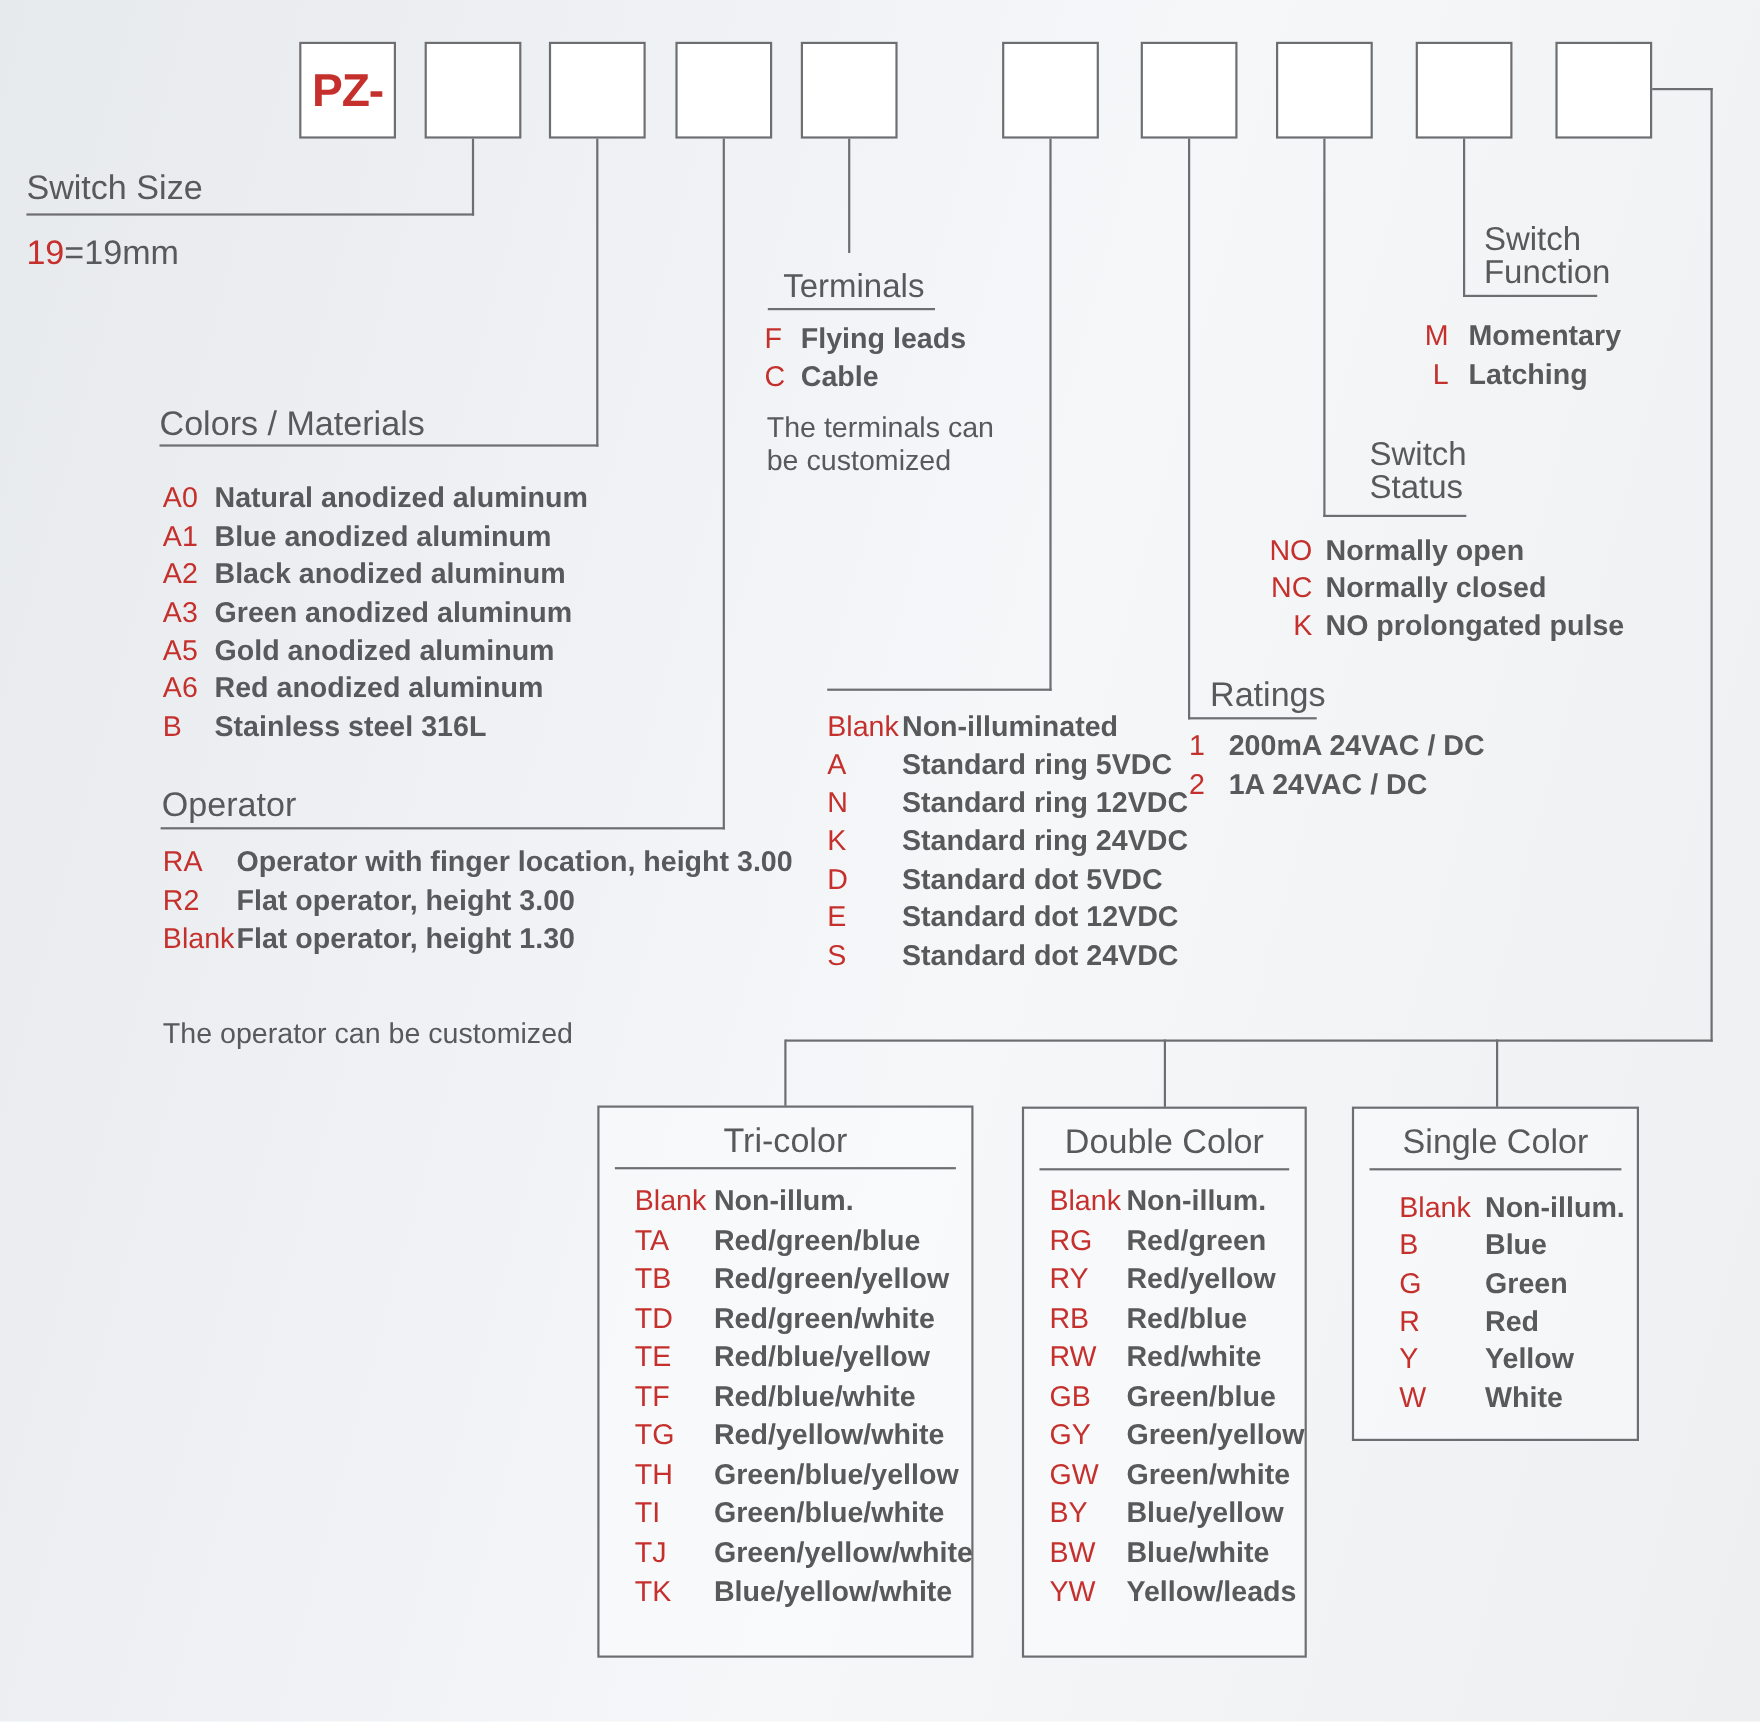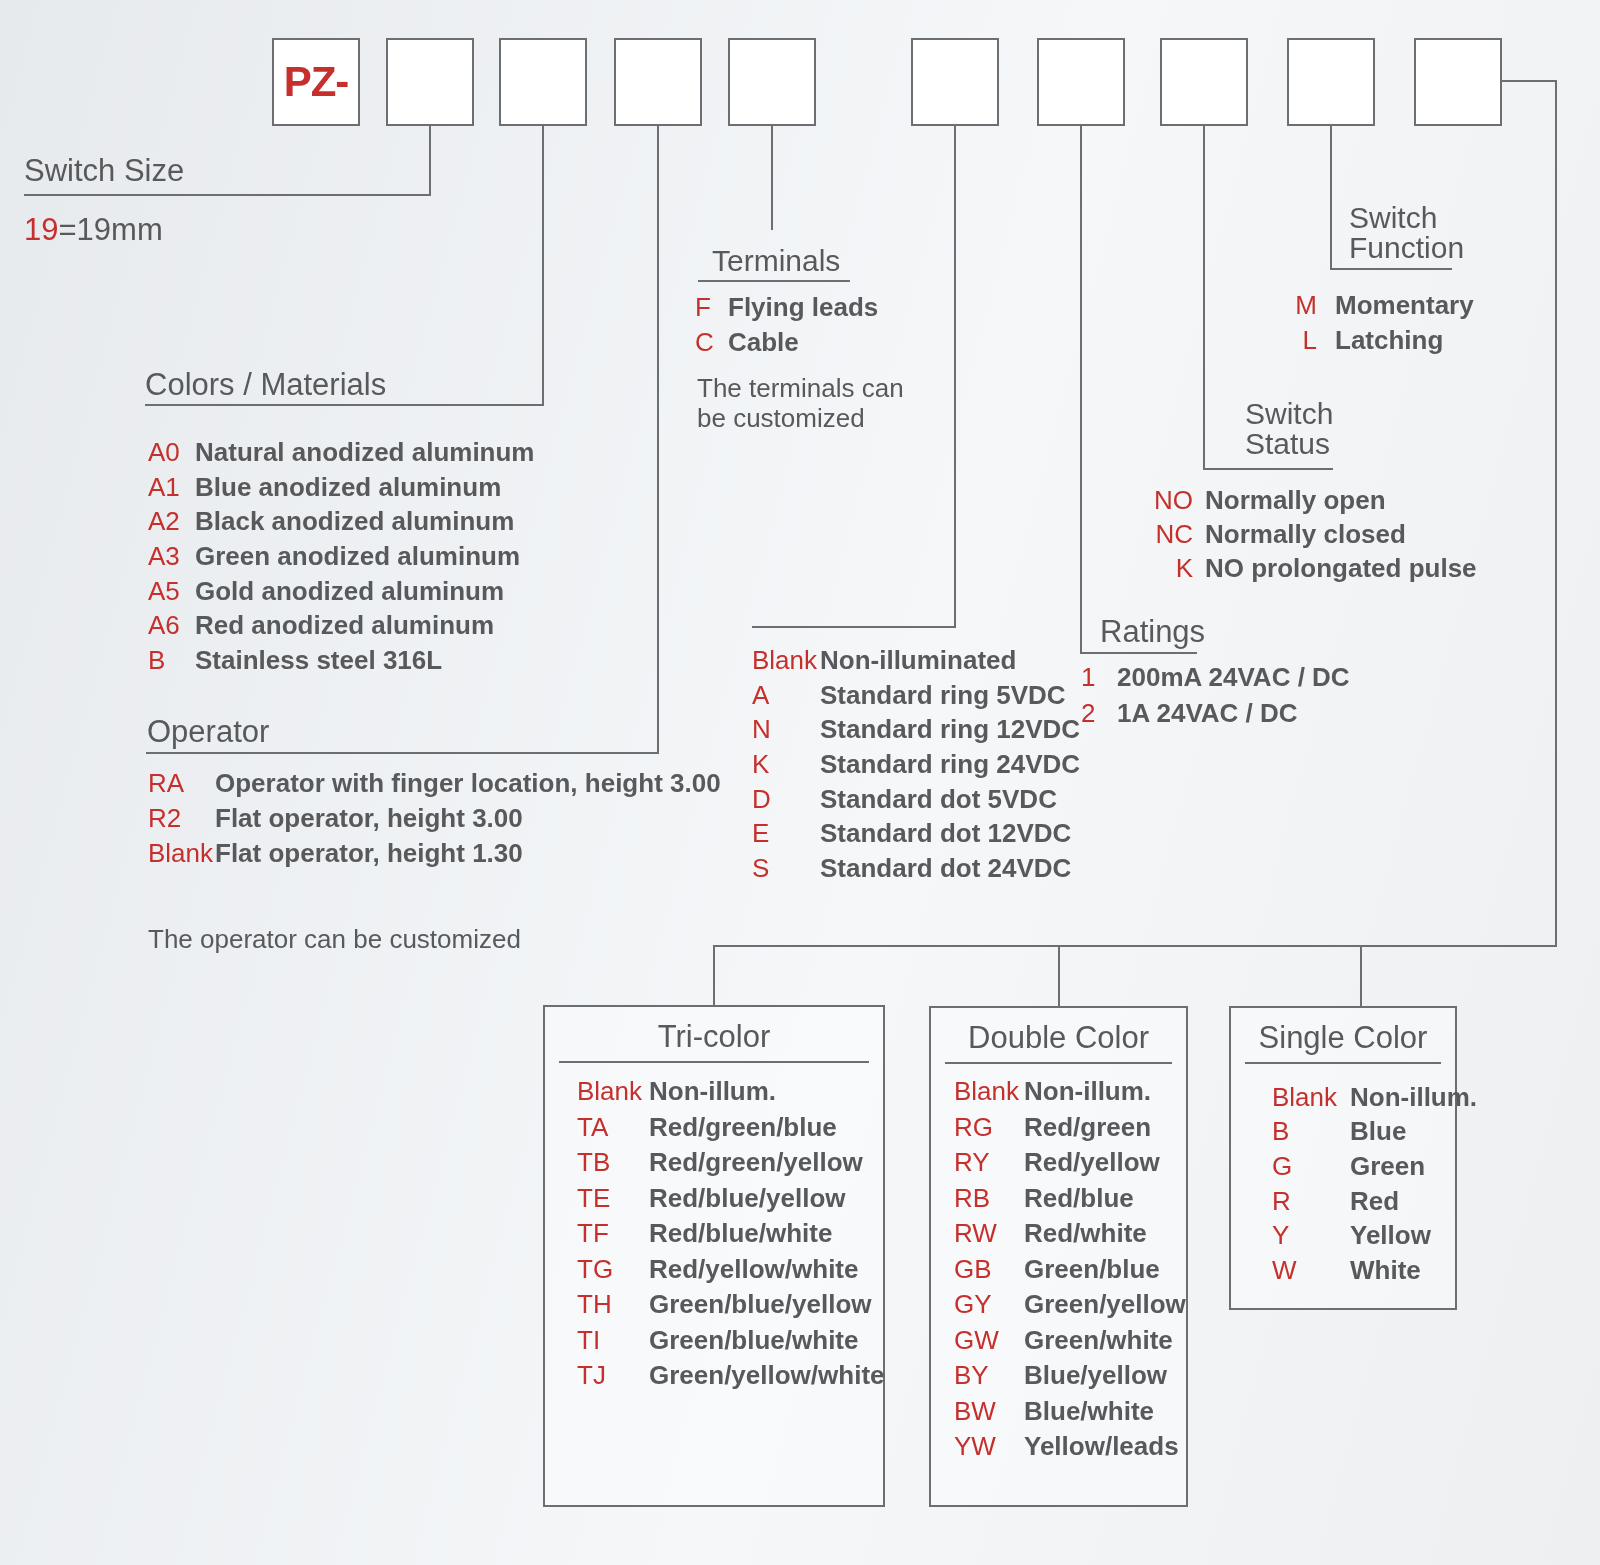--- a/index.html
+++ b/index.html
@@ -238,20 +238,24 @@
         </div>
       <div class="li">
           <span class="code">TA</span>
           <span class="desc">Red/green/blue</span>
         </div>
       <div class="li">
           <span class="code">TB</span>
           <span class="desc">Red/green/yellow</span>
         </div>
       <div class="li">
+          <span class="code">TD</span>
+          <span class="desc">Red/green/white</span>
+        </div>
+      <div class="li">
           <span class="code">TE</span>
           <span class="desc">Red/blue/yellow</span>
         </div>
       <div class="li">
           <span class="code">TF</span>
           <span class="desc">Red/blue/white</span>
         </div>
       <div class="li">
           <span class="code">TG</span>
           <span class="desc">Red/yellow/white</span>
@@ -260,20 +264,24 @@
           <span class="code">TH</span>
           <span class="desc">Green/blue/yellow</span>
         </div>
       <div class="li">
           <span class="code">TI</span>
           <span class="desc">Green/blue/white</span>
         </div>
       <div class="li">
           <span class="code">TJ</span>
           <span class="desc">Green/yellow/white</span>
+        </div>
+      <div class="li">
+          <span class="code">TK</span>
+          <span class="desc">Blue/yellow/white</span>
         </div>
     </div>
   </div>
 
   <div class="colorbox" style="left:929px;top:1006px;width:259px;height:501px">
     <div class="box-title">Double Color</div>
     <div class="box-rule"></div>
     <div class="list box-list l-double" style="left:23px;top:66px">
       <div class="li">
           <span class="code">Blank</span>
@@ -315,21 +323,21 @@
           <span class="code">BW</span>
           <span class="desc">Blue/white</span>
         </div>
       <div class="li">
           <span class="code">YW</span>
           <span class="desc">Yellow/leads</span>
         </div>
     </div>
   </div>
 
-  <div class="colorbox" style="left:1229px;top:1006px;width:228px;height:304px">
+  <div class="colorbox" style="left:1229px;top:1006px;width:261px;height:304px">
     <div class="box-title">Single Color</div>
     <div class="box-rule"></div>
     <div class="list box-list l-single" style="left:41px;top:72px">
       <div class="li">
           <span class="code">Blank</span>
           <span class="desc">Non-illum.</span>
         </div>
       <div class="li">
           <span class="code">B</span>
           <span class="desc">Blue</span>

